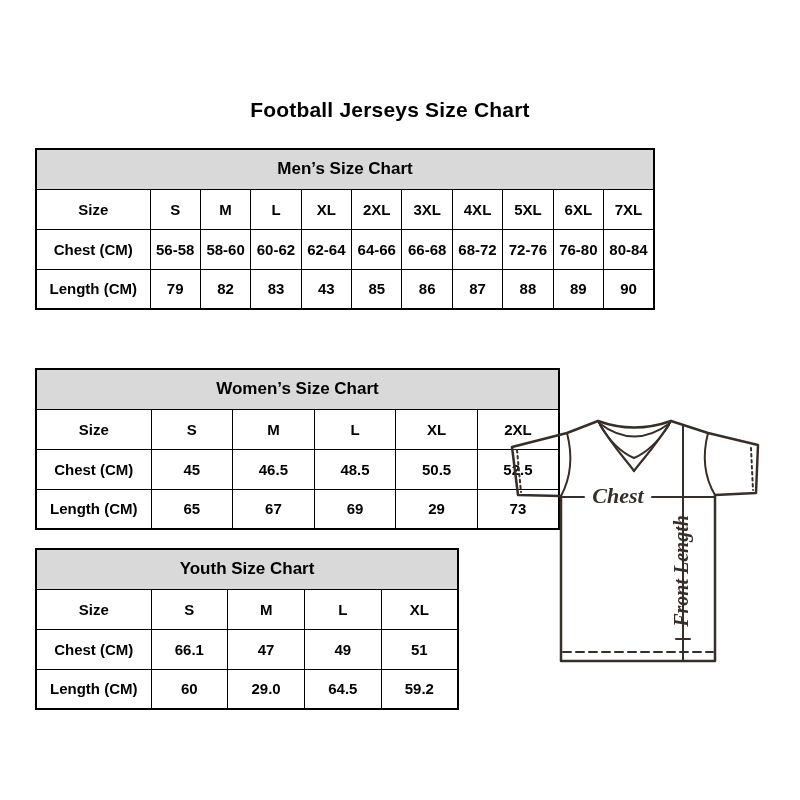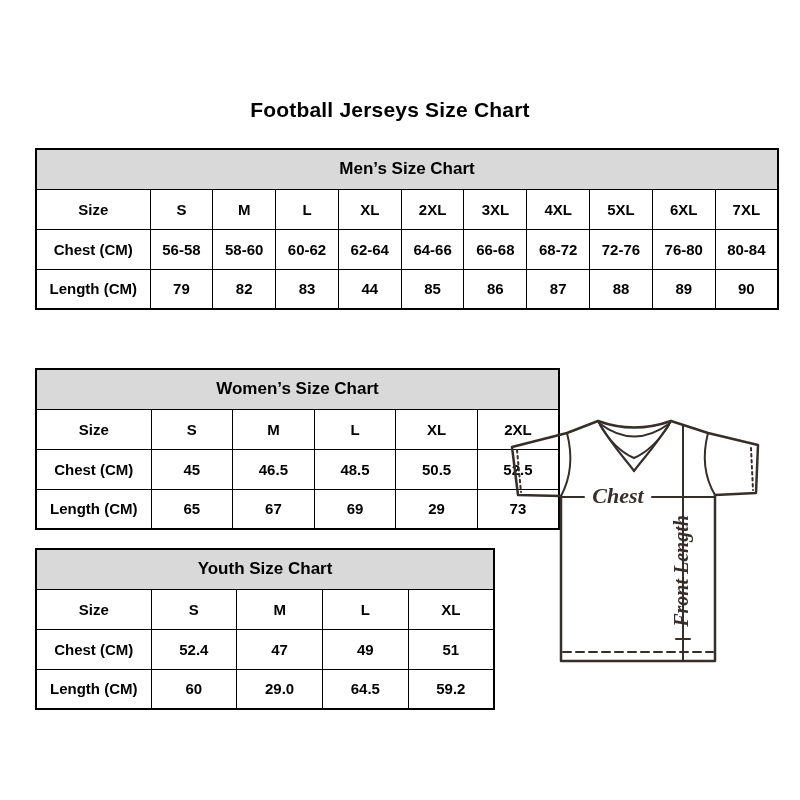--- a/index.html
+++ b/index.html
@@ -39,23 +39,23 @@
     font-weight: bold;
     font-size: 15px;
     box-sizing: border-box;
     overflow: hidden;
     white-space: nowrap;
   }
   table.size-table th.table-title {
     background: var(--header-bg, #d9d9d9);
     font-size: 17px;
   }
-  #men-table   { left: 35px; top: 148px; width: 744px; padding-left: 23px; }
+  #men-table   { left: 35px; top: 148px; width: 620px; padding-left: 23px; }
   #women-table { left: 35px; top: 368px; width: 525px; }
-  #youth-table { left: 35px; top: 548px; width: 460px; }
+  #youth-table { left: 35px; top: 548px; width: 424px; }
   #men-table col.label-col { width: 114px; }
   #women-table col.label-col, #youth-table col.label-col { width: 115px; }
   .jersey-wrap {
     position: absolute;
     left: 500px;
     top: 400px;
     width: 290px;
     height: 290px;
     color: var(--line-c, #372e2a);
   }
@@ -117,21 +117,21 @@
           <td>68-72</td>
           <td>72-76</td>
           <td>76-80</td>
           <td>80-84</td>
         </tr>
         <tr>
           <th class="row-label" scope="row">Length (CM)</th>
           <td>79</td>
           <td>82</td>
           <td>83</td>
-          <td>44</td>
+          <td>43</td>
           <td>85</td>
           <td>86</td>
           <td>87</td>
           <td>88</td>
           <td>89</td>
           <td>90</td>
         </tr>
       </tbody>
     </table>
 
@@ -189,21 +189,21 @@
         </tr>
         <tr>
           <th class="row-label" scope="row">Size</th>
           <td>S</td>
           <td>M</td>
           <td>L</td>
           <td>XL</td>
         </tr>
         <tr>
           <th class="row-label" scope="row">Chest (CM)</th>
-          <td>52.4</td>
+          <td>66.1</td>
           <td>47</td>
           <td>49</td>
           <td>51</td>
         </tr>
         <tr>
           <th class="row-label" scope="row">Length (CM)</th>
           <td>60</td>
           <td>29.0</td>
           <td>64.5</td>
           <td>59.2</td>

